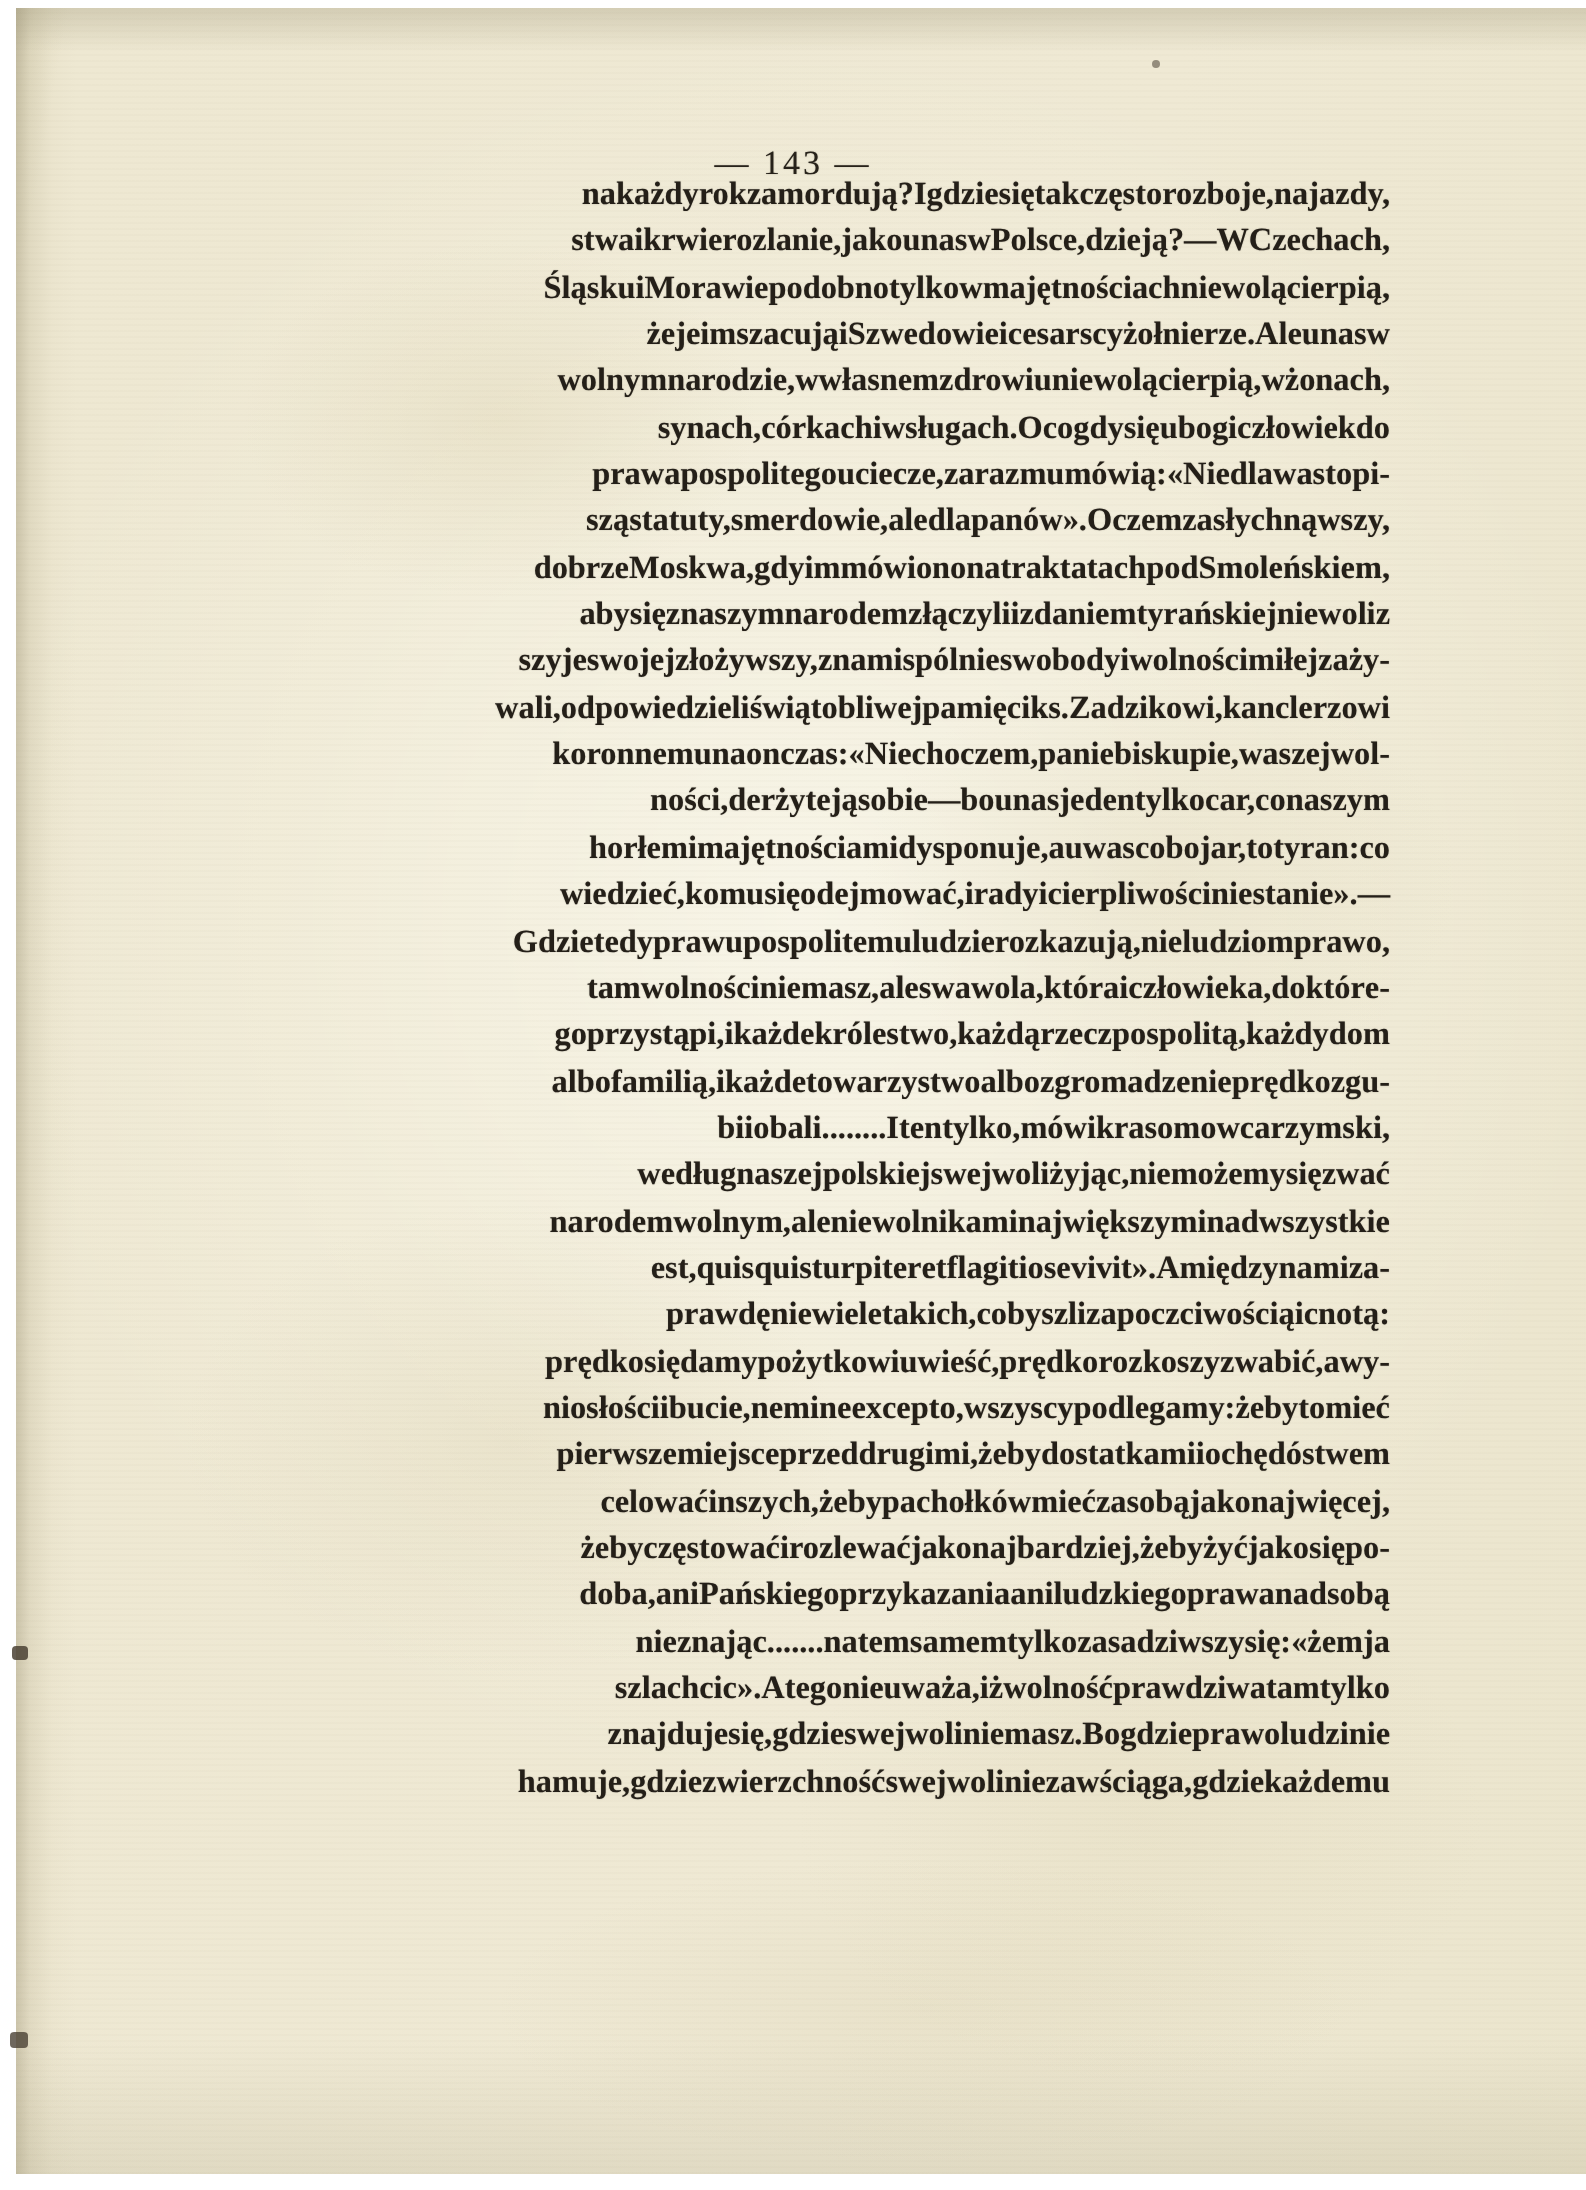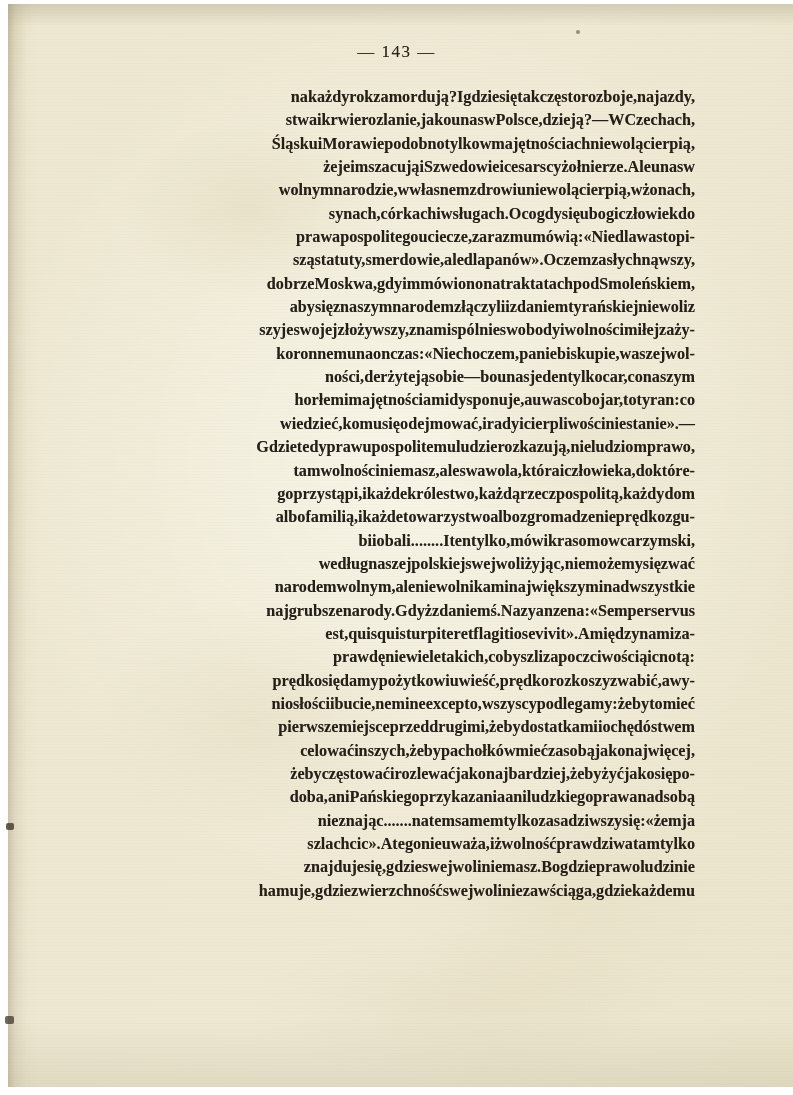--- a/index.html
+++ b/index.html
@@ -92,21 +92,21 @@
   
   #content {
     position: absolute;
     left: 0; top: 0;
     width: 793px; height: 1095px;
   }
 
   #folio {
     position: absolute;
     left: 0;
-    top: 42px;
+    top: 72px;
     width: 793px;
     text-align: center;
     font-size: 17px;
     letter-spacing: 1.5px;
     color: #27221a;
     font-family: "Liberation Serif", "DejaVu Serif", serif;
   }
 
   #textblock {
     position: absolute;
@@ -307,20 +307,29 @@
           <span>swojej</span>
           <span>złożywszy,</span>
           <span>z</span>
           <span>nami</span>
           <span>spólnie</span>
           <span>swobody</span>
           <span>i</span>
           <span>wolności</span>
           <span>miłej</span>
           <span>zaży-</span>
+        </div>
+        <div class="line just">
+          <span>wali,</span>
+          <span>odpowiedzieli</span>
+          <span>świątobliwej</span>
+          <span>pamięci</span>
+          <span>ks.</span>
+          <span>Zadzikowi,</span>
+          <span>kanclerzowi</span>
         </div>
         <div class="line just">
           <span>koronnemu</span>
           <span>na</span>
           <span>on</span>
           <span>czas:</span>
           <span>«Nie</span>
           <span>choczem,</span>
           <span>panie</span>
           <span>biskupie,</span>
@@ -445,30 +454,20 @@
         <div class="line just">
           <span>narodem</span>
           <span>wolnym,</span>
           <span>ale</span>
           <span>niewolnikami</span>
           <span>największymi</span>
           <span>nad</span>
           <span>wszystkie</span>
         </div>
         <div class="line just">
-          <span>najgrubsze</span>
-          <span>narody.</span>
-          <span>Gdyż</span>
-          <span>zdaniem</span>
-          <span>ś.</span>
-          <span>Nazyanzena:</span>
-          <span>«Semper</span>
-          <span>servus</span>
-        </div>
-        <div class="line just">
           <span>est,</span>
           <span>quisquis</span>
           <span>turpiter</span>
           <span>et</span>
           <span>flagitiose</span>
           <span>vivit».</span>
           <span>A</span>
           <span>między</span>
           <span>nami</span>
           <span>za-</span>

